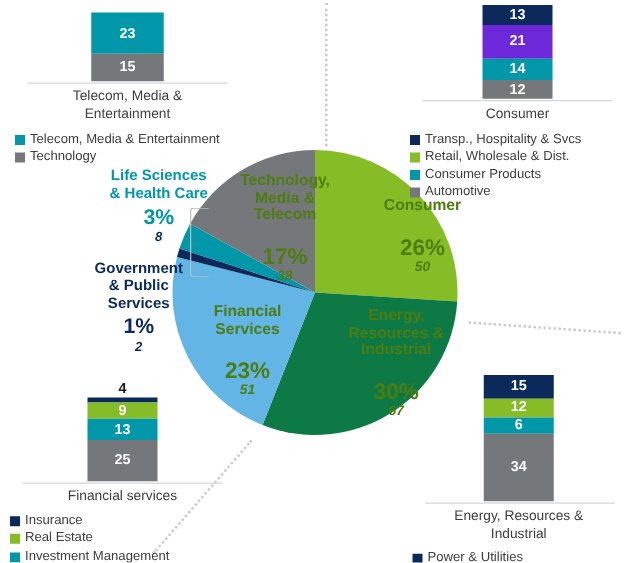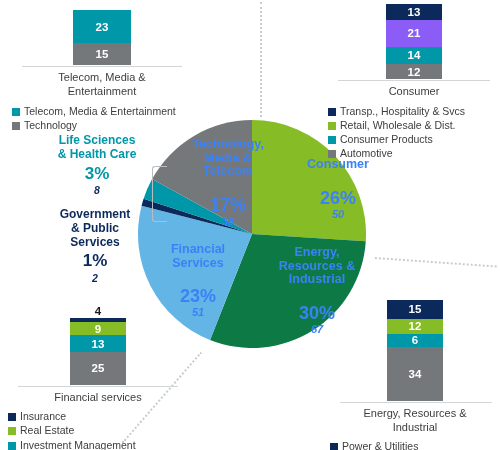--- a/index.html
+++ b/index.html
@@ -21,21 +21,21 @@
     position:absolute;height:0;border-top:2px dotted #c9ccce;
     transform-origin:0 0;
   }
 
   
   #pie-wrap{
     position:absolute;left:137px;top:119px;width:230px;height:230px;
   }
   #pie-svg{display:block;}
   .slice-label{
-    position:absolute;text-align:center;color:#3b82f6;
+    position:absolute;text-align:center;color:#4d7c0f;
     font-weight:bold;line-height:1.08;pointer-events:none;
   }
   .slice-label .nm{font-size:12.5px;display:block;}
   .slice-label .pc{font-size:18px;display:block;margin-top:17px;}
   .slice-label .ct{font-size:11px;display:block;font-style:italic;font-weight:bold;margin-top:1px;}
 
   
   .callout{position:absolute;text-align:center;line-height:1.15;}
   .callout .nm{font-size:12px;font-weight:bold;display:block;}
   .callout .pc{font-size:17px;font-weight:bold;display:block;margin-top:2px;}
@@ -110,28 +110,28 @@
   </div>
 
   <div class="slice-label" style="left:180px;top:138px;width:96px;">
     <span class="nm nl" style="white-space:pre-line;">Technology,
 Media &amp;
 Telecom</span>
     <span class="pc">17%</span>
     <span class="ct">38</span>
   </div>
 
-  <div class="callout c-teal" style="left:37px;top:134px;width:120px;">
+  <div class="callout c-teal" style="left:67px;top:134px;width:120px;">
     <span class="nm" style="white-space:pre-line;">Life Sciences
 &amp; Health Care</span>
     <span class="pc">3%</span>
     <span class="ct">8</span>
   </div>
 
-  <div class="callout c-navy" style="left:36px;top:208px;width:118px;text-align:center;">
+  <div class="callout c-navy" style="left:52px;top:208px;width:118px;text-align:center;">
     <span class="nm" style="white-space:pre-line;">Government
 &amp; Public
 Services</span>
     <span class="pc">1%</span>
     <span class="ct">2</span>
   </div>
 
   <div class="leader" style="left:152px;top:166px;width:14px;height:54px;border-radius:3px 0 0 3px;"></div>
 
   <div class="panel" style="left:12px;top:10px;width:180px;">
@@ -150,21 +150,21 @@
         <div class="leg-row">
           <span class="swatch" style="background: rgb(117, 120, 123);"></span>
           <span class="leg-txt">Technology</span>
         </div>
       </div>
   </div>
 
   <div class="panel" style="left:328px;top:4px;width:172px;">
     <div class="bar" style="width:56px;">
         <div class="seg" style="background: rgb(11, 42, 91); height: 16.25px;">13</div>
-        <div class="seg" style="background: #8b5cf6; height: 26.25px;">21</div>
+        <div class="seg" style="background: #6d28d9; height: 26.25px;">21</div>
         <div class="seg" style="background: rgb(0, 151, 169); height: 17.5px;">14</div>
         <div class="seg" style="background: rgb(117, 120, 123); height: 15px;">12</div>
       </div>
     <div class="baseline" style="width:152px;margin-left:10px;"></div>
     <div class="panel-title" style="white-space:pre-line;">Consumer</div>
     <div class="legend">
         <div class="leg-row">
           <span class="swatch" style="background: rgb(11, 42, 91);"></span>
           <span class="leg-txt">Transp., Hospitality &amp; Svcs</span>
         </div>

